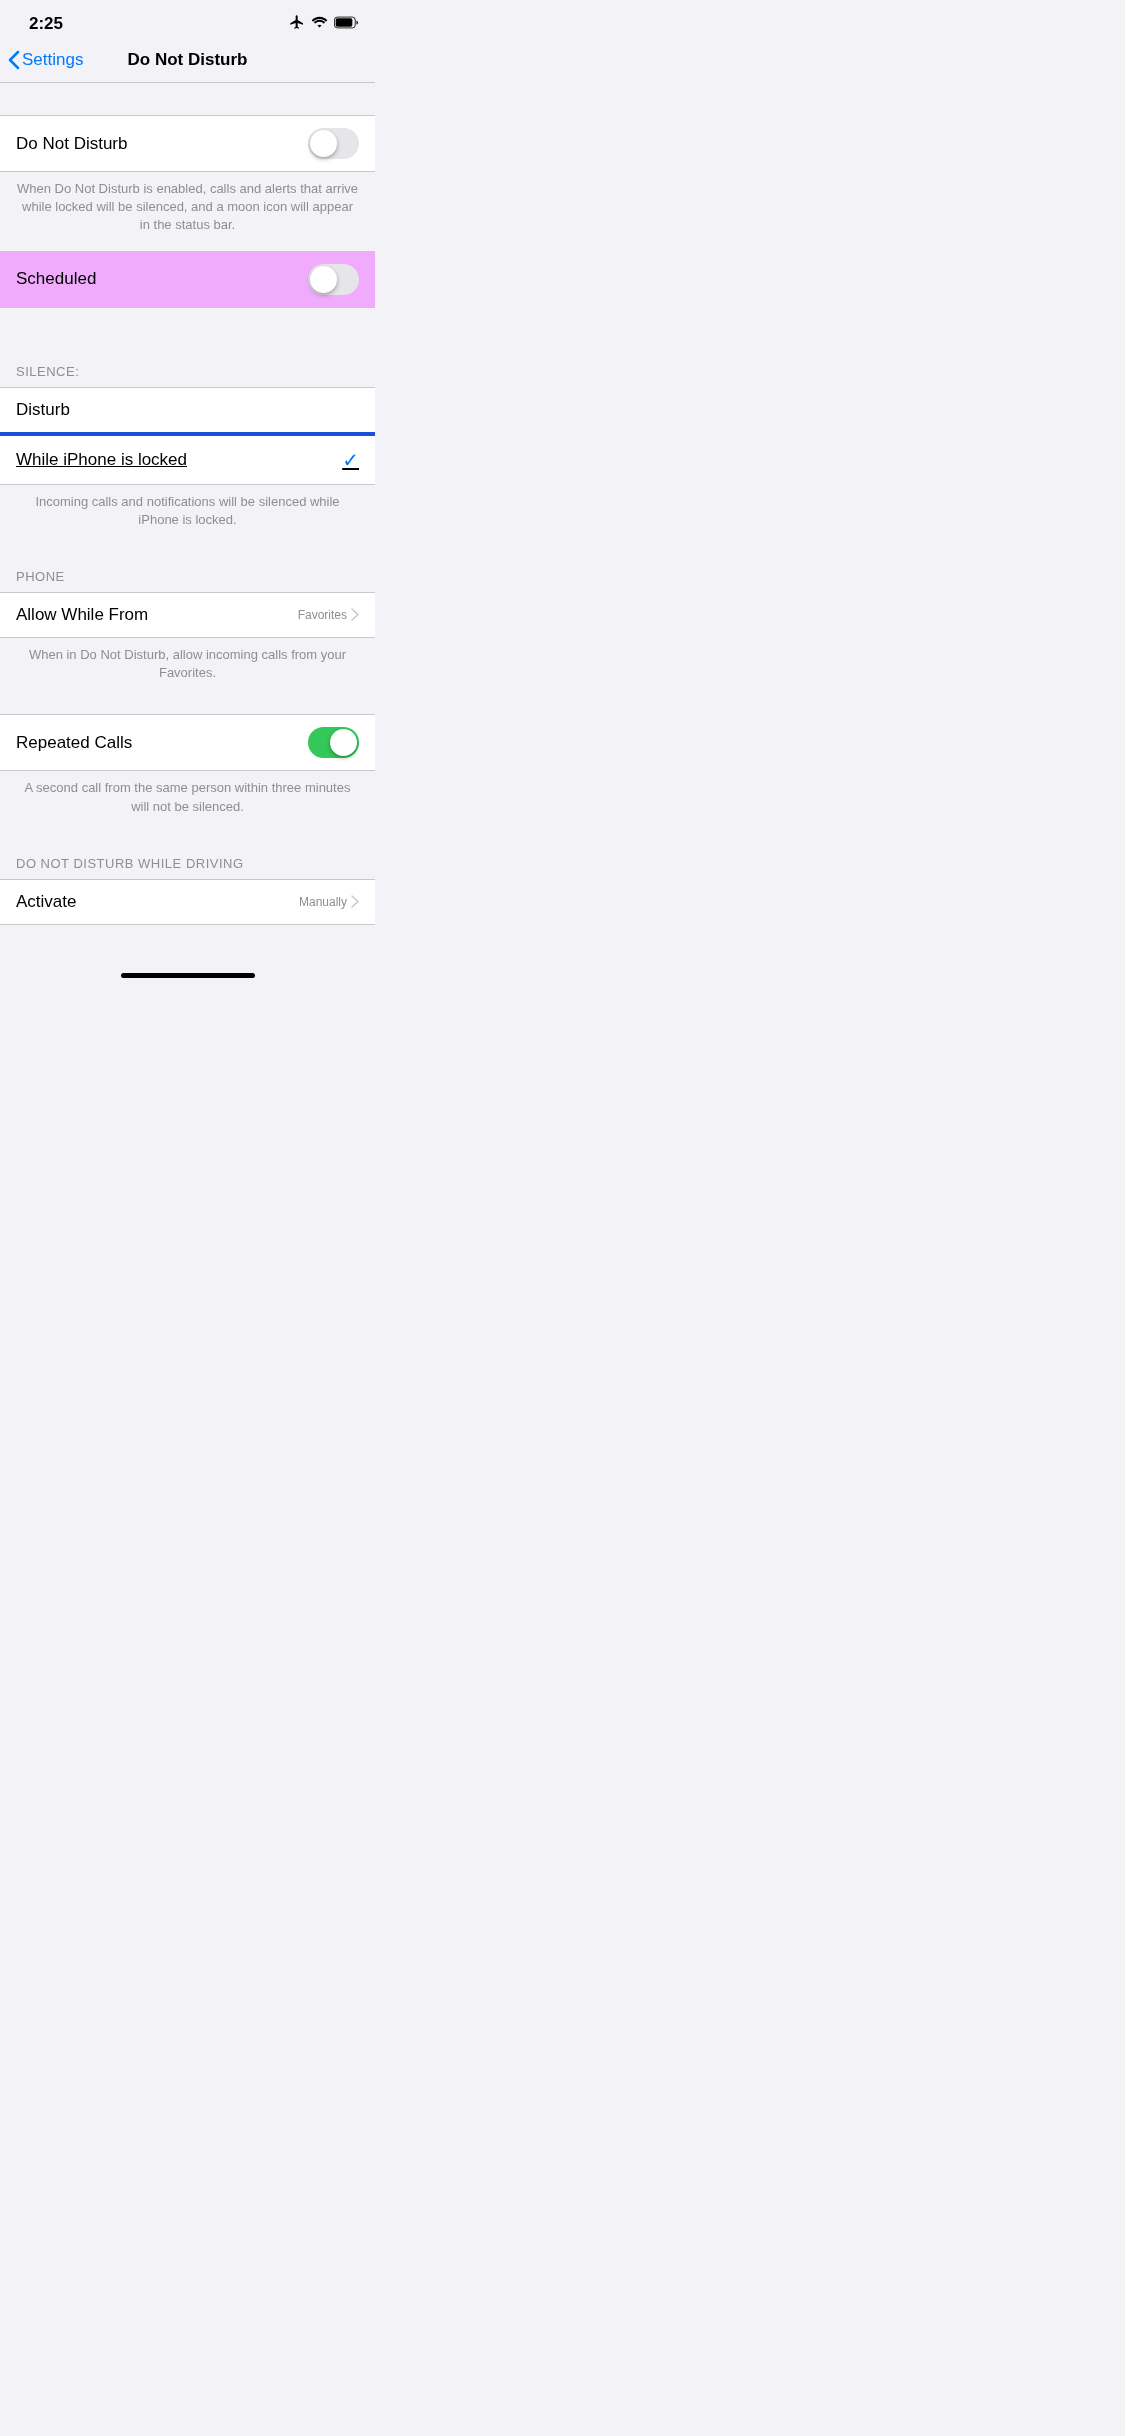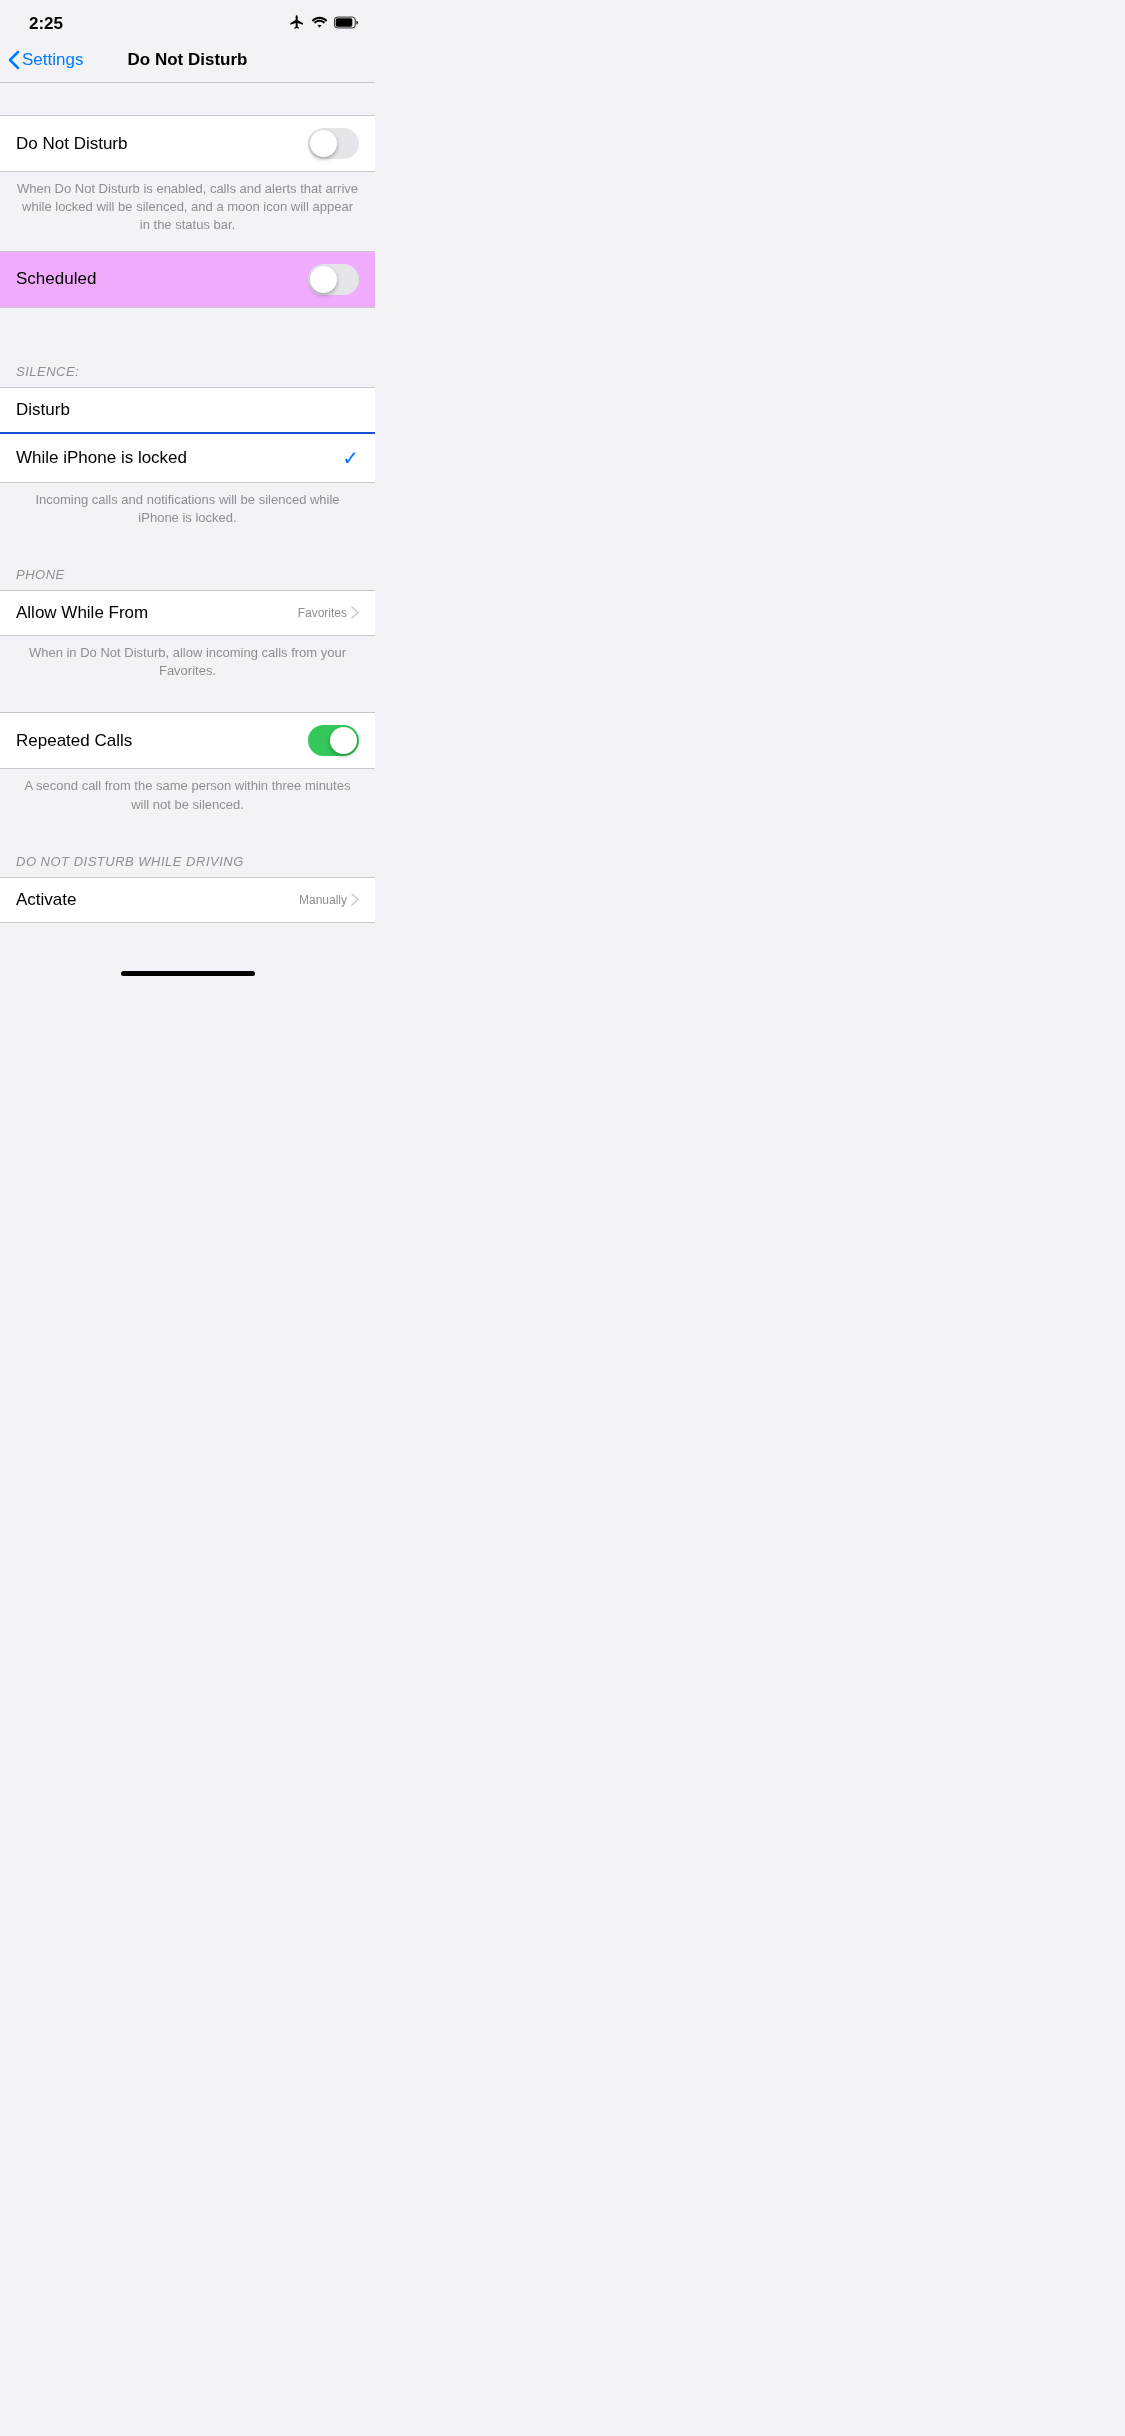--- a/index.html
+++ b/index.html
@@ -78,21 +78,22 @@
     .row {
       display: flex;
       align-items: center;
       justify-content: space-between;
       padding: 12px 16px;
       background: #fff;
       min-height: 44px;
     }
 
     .row + .row {
-      border-top: 2px solid #1d4ed8;
+      border-top: 4px solid #1d4ed8;
+      text-decoration: underline;
     }
 
     .row-label {
       font-size: 17px;
       color: #000;
     }
 
     .row-value {
       display: flex;
       align-items: center;
@@ -141,21 +142,20 @@
       text-align: center;
     }
 
     
     .section-header {
       padding: 24px 16px 8px;
       font-size: 13px;
       color: #8e8e93;
       letter-spacing: 0.5px;
       text-transform: uppercase;
-      font-style: italic;
     }
 
     
     .checkmark {
       color: #007aff;
       font-size: 20px;
       font-weight: 400;
     }
 
     

